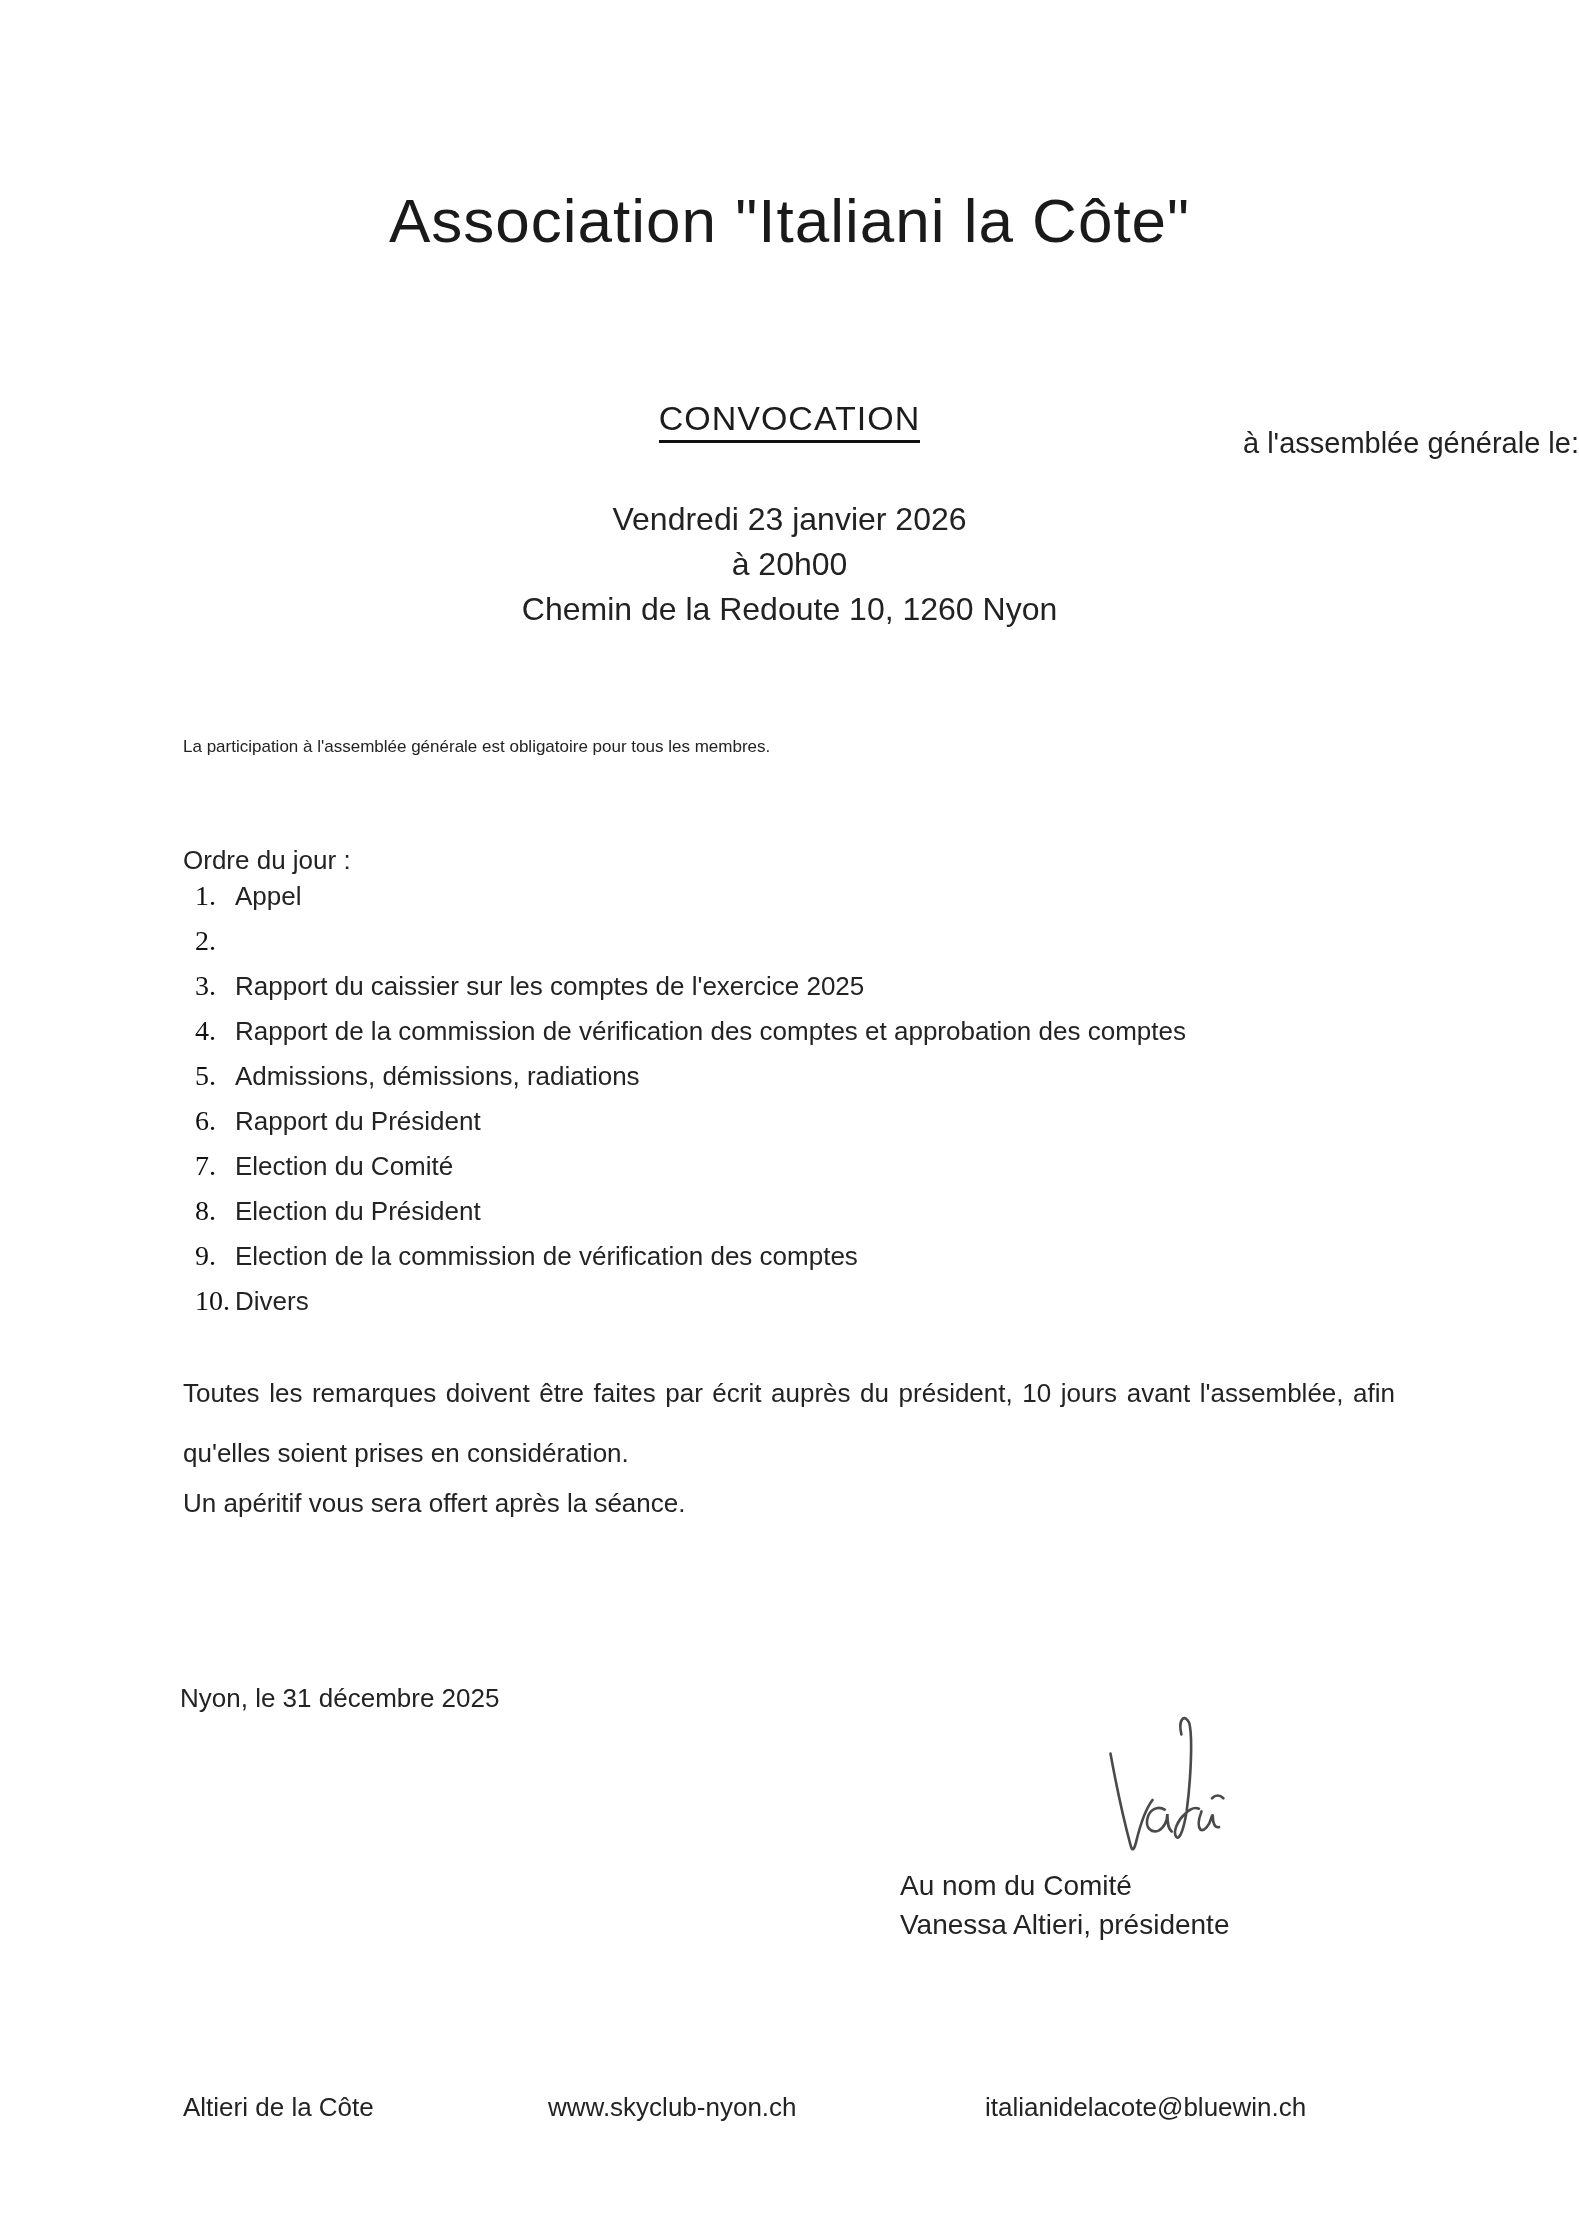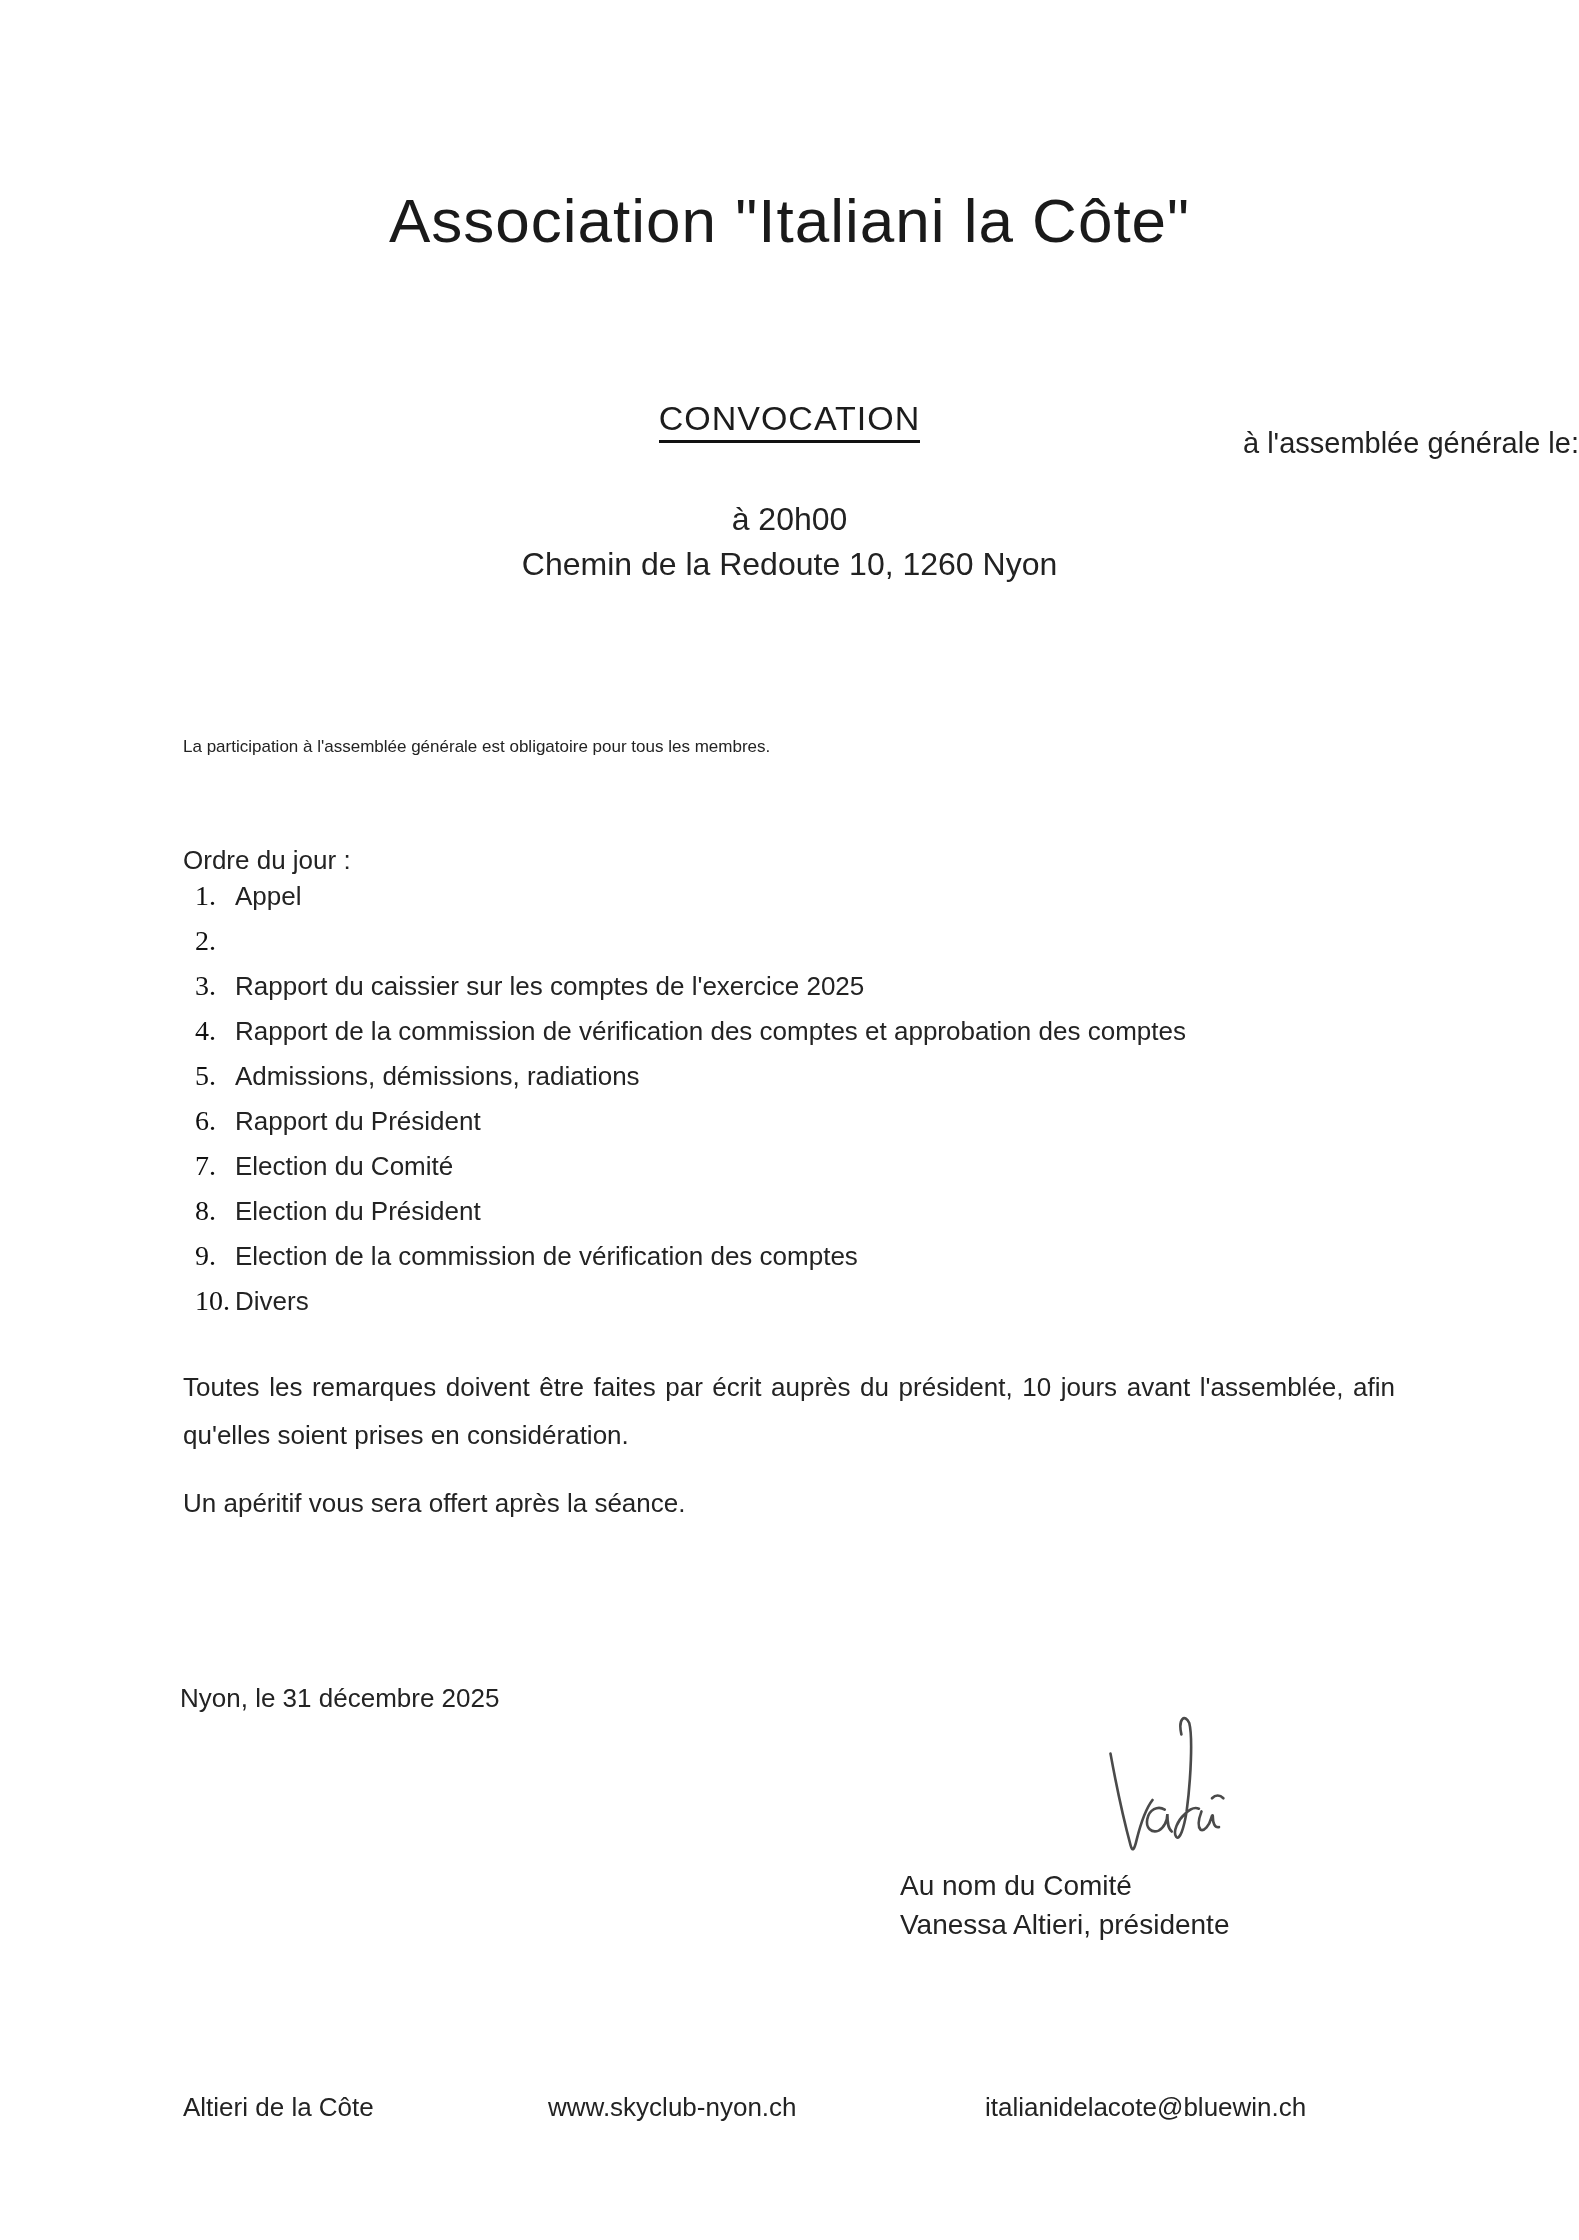--- a/index.html
+++ b/index.html
@@ -88,21 +88,21 @@
   .agenda-text{
     font-size:26px;
     font-weight:300;
     color:#232323;
   }
   .remarks{
     position:absolute;
     top:1363px; left:183px; width:1212px;
     font-size:26px;
     font-weight:300;
-    line-height:48px;
+    line-height:60px;
     text-align:justify;
     color:#232323;
   }
   .aperitif{
     position:absolute;
     top:1488px; left:183px;
     font-size:26px;
     font-weight:300;
     color:#232323;
   }
@@ -145,20 +145,21 @@
 <div class="page">
 
   <div class="doc-title">Association "Italiani la Côte"</div>
 
   <div class="convocation-wrap">
     <span class="convocation-heading">CONVOCATION</span>
   </div>
   <div class="convocation-sub">à l'assemblée générale le:</div>
 
   <div class="date-block">
+    <div>Vendredi 23 janvier 2026</div>
     <div>à 20h00</div>
     <div>Chemin de la Redoute 10, 1260 Nyon</div>
   </div>
 
   <div class="participation">La participation à l'assemblée générale est obligatoire pour tous les membres.</div>
 
   <div class="agenda-title">Ordre du jour :</div>
 
   <div class="agenda-list">
     <div class="agenda-row">

